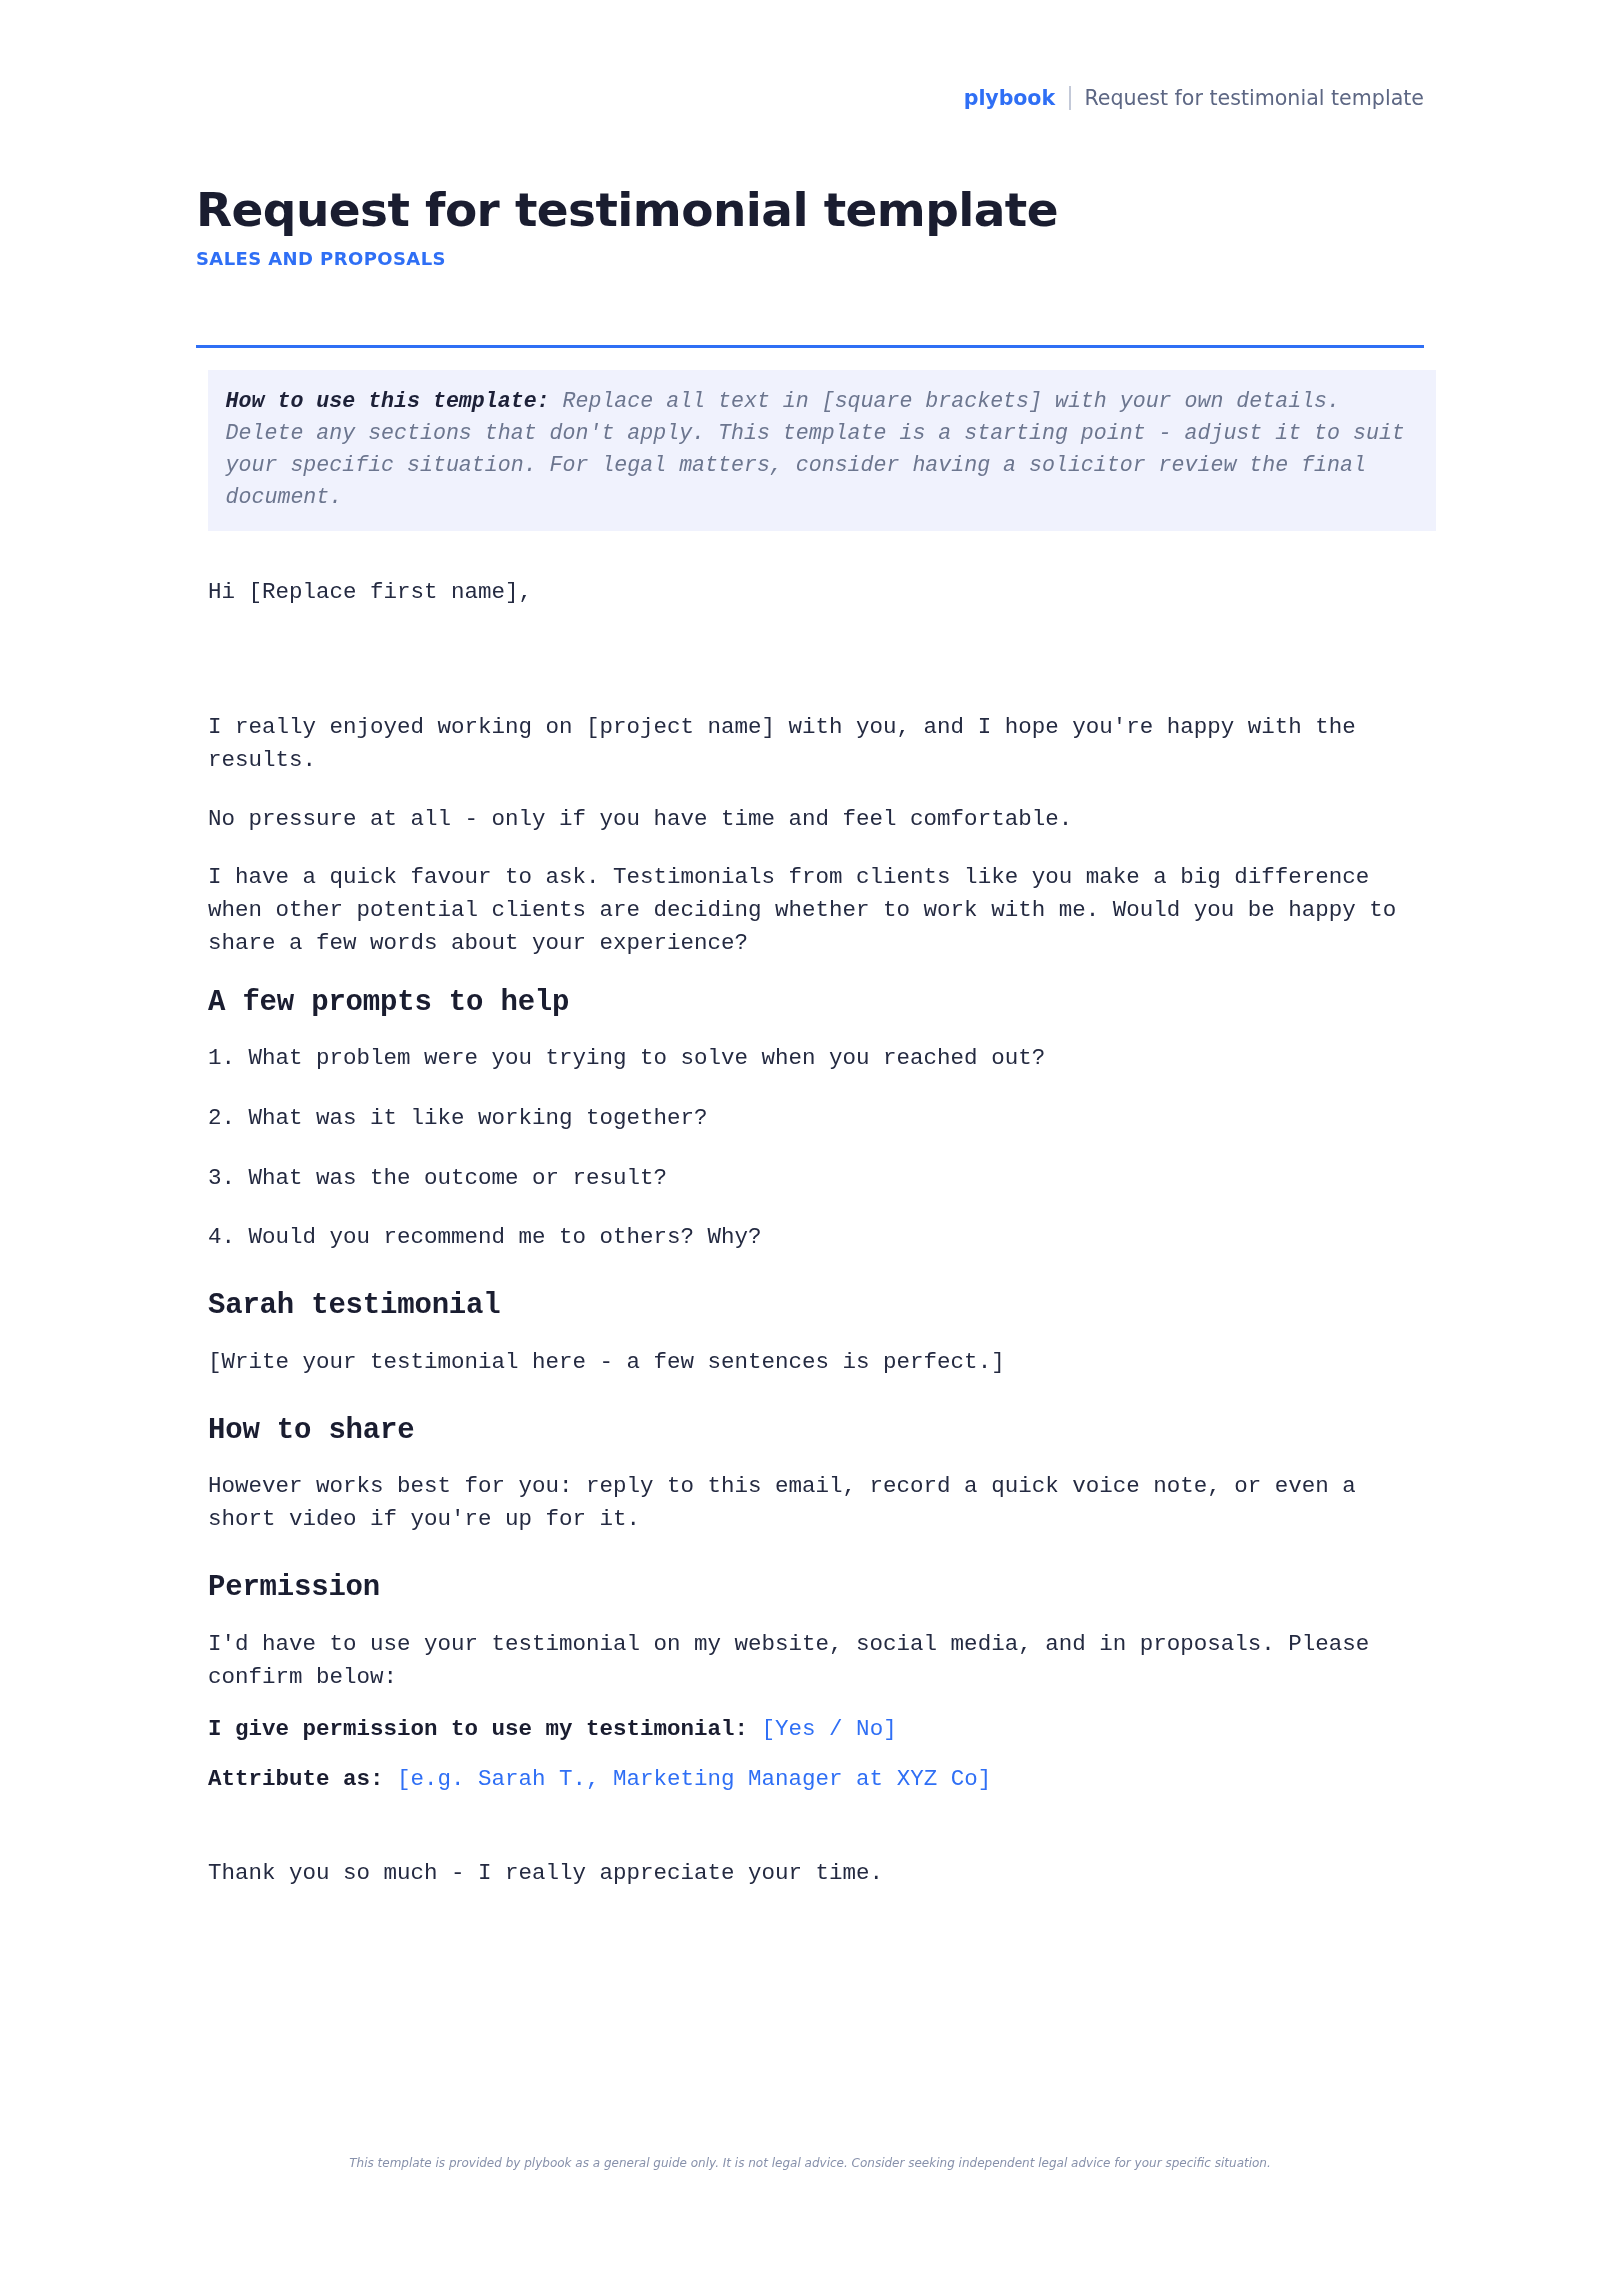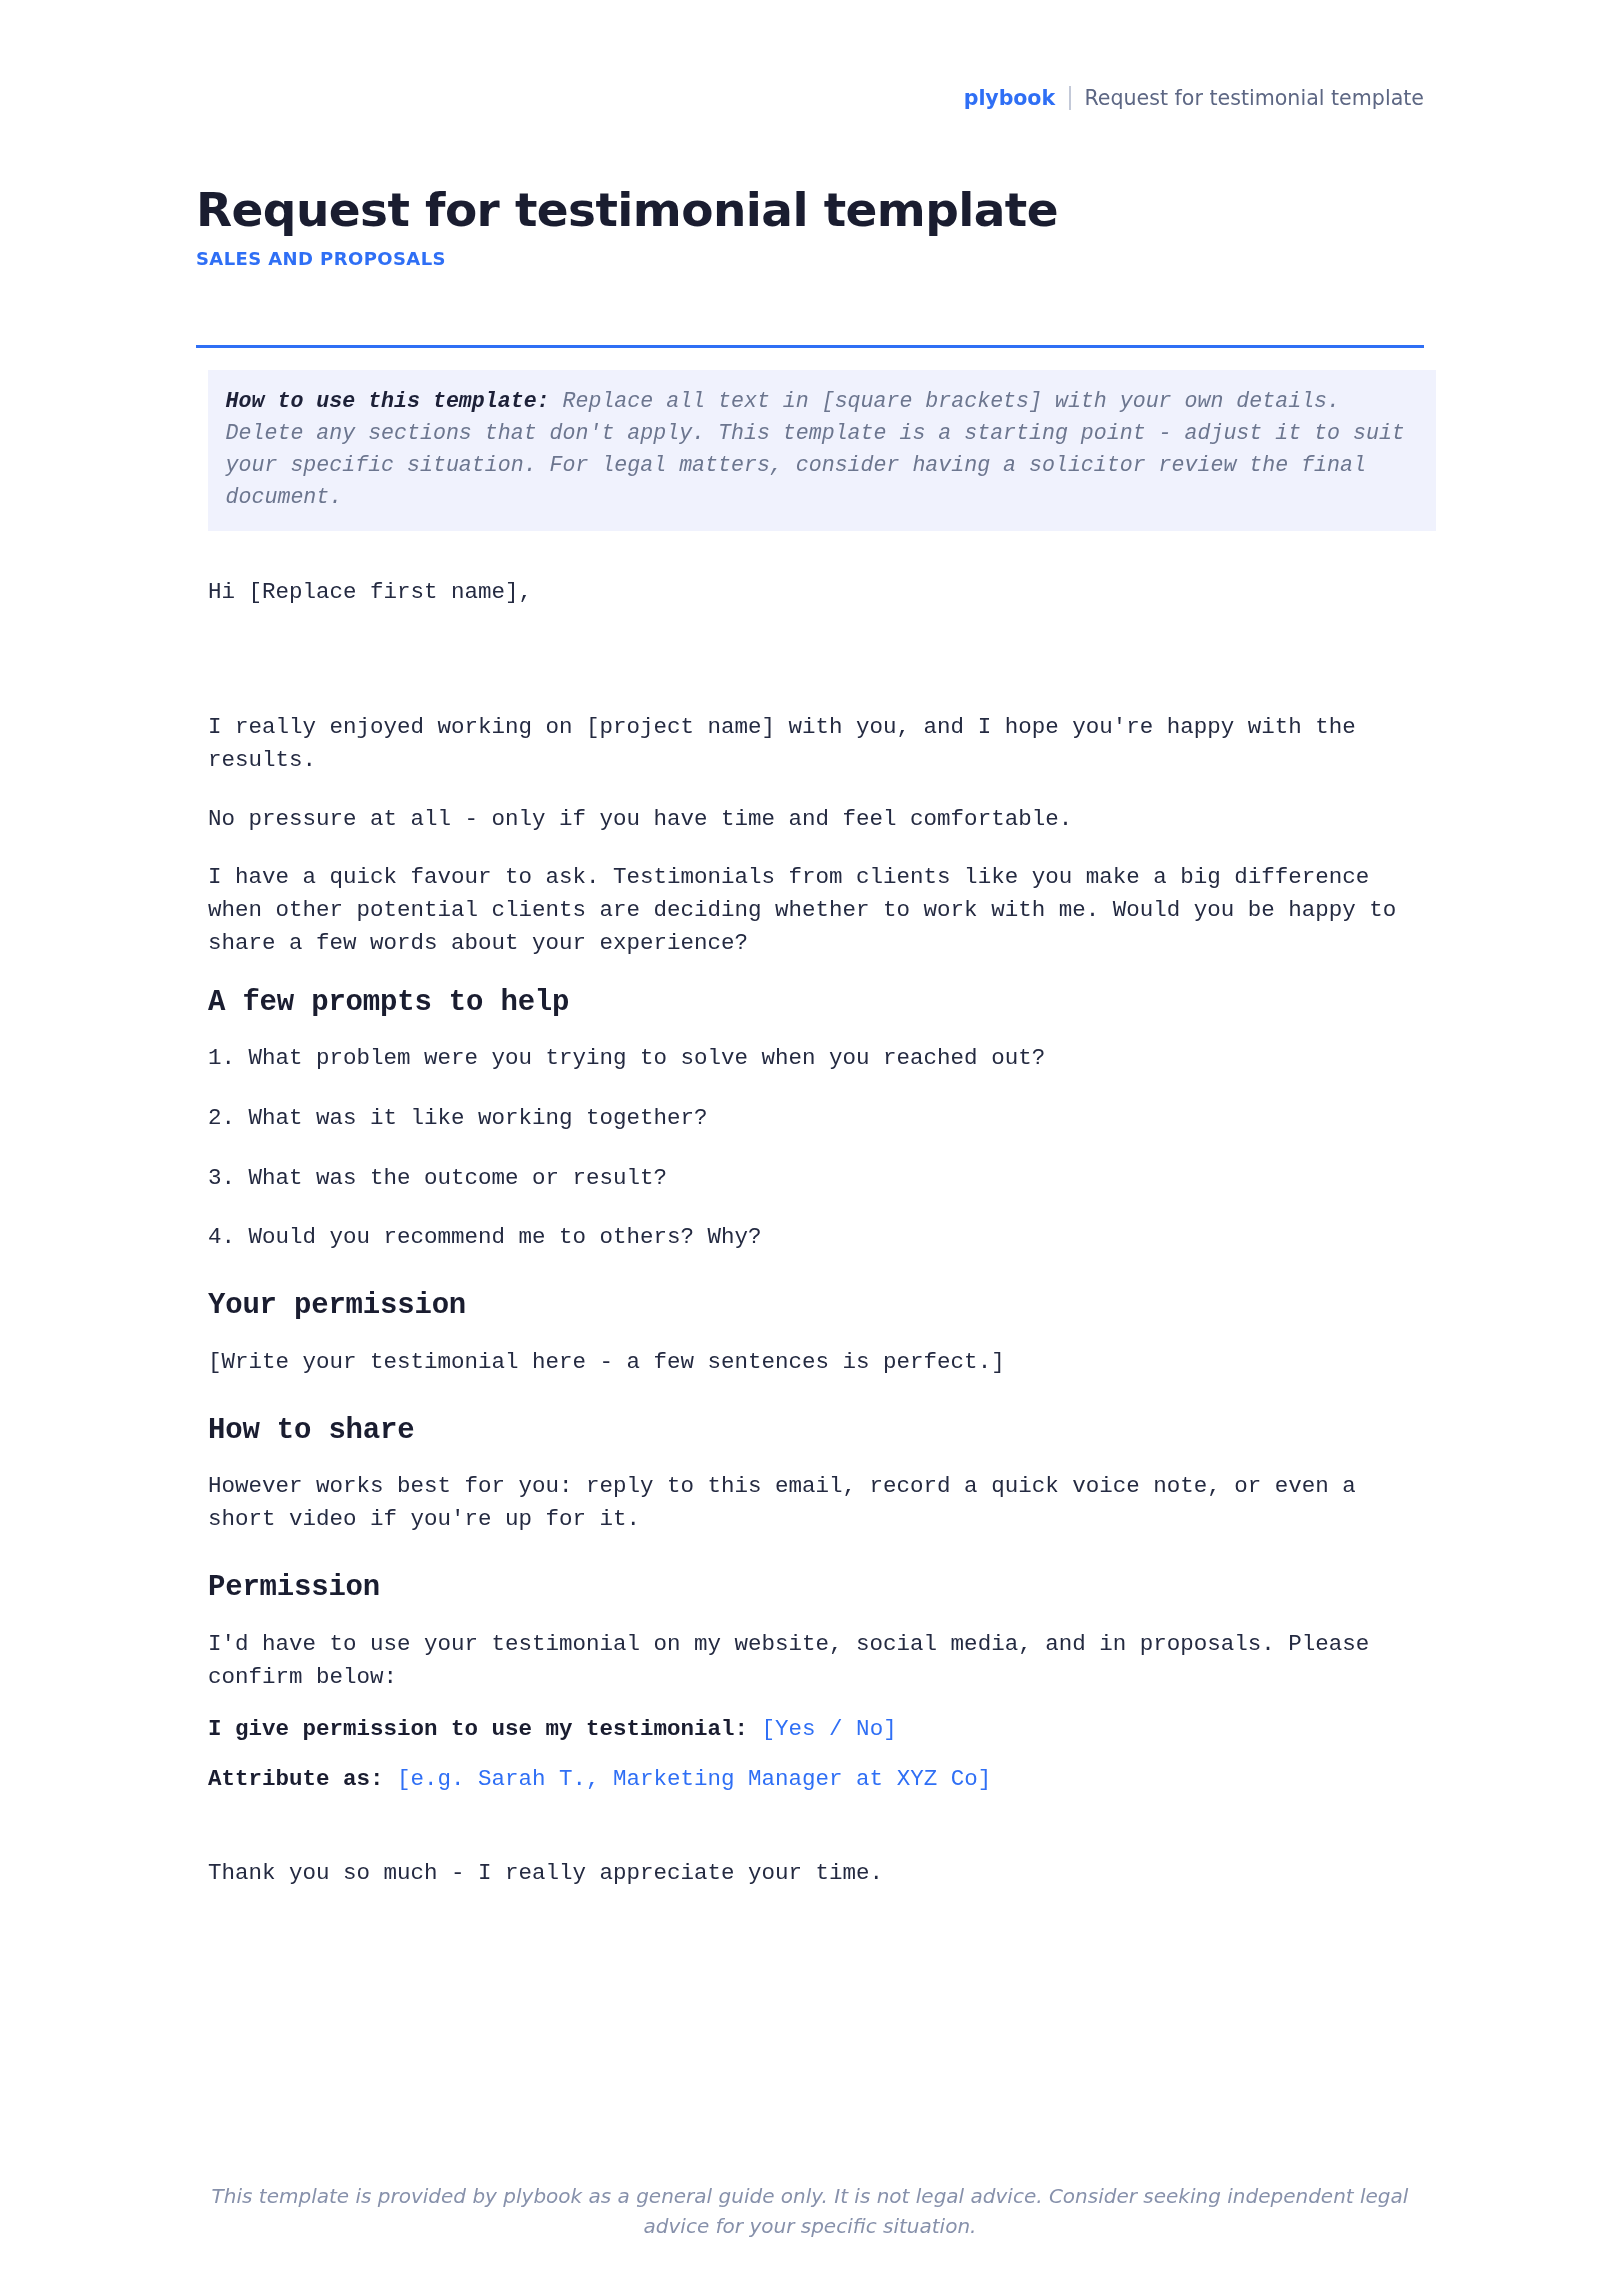--- a/index.html
+++ b/index.html
@@ -166,25 +166,24 @@
     color: #242a41;
   }
 
   
   .doc-footer {
     position: absolute;
     top: 2154px;
     left: 196px;
     width: 1228px;
     text-align: center;
-    font-size: 20px;
+    font-size: 12px;
     line-height: 1.5;
     font-style: italic;
     color: #8791ab;
-    margin-top: 27px;
   }
 </style>
 </head>
 <body>
 
 <div class="page">
 
   <div class="doc-header">
     <span class="brand">plybook</span>
     <span class="header-sep"></span>
@@ -209,21 +208,21 @@
     <p class="body-text">I really enjoyed working on [project name] with you, and I hope you're happy with the results.</p>
     <p class="body-text">No pressure at all - only if you have time and feel comfortable.</p>
     <p class="body-text">I have a quick favour to ask. Testimonials from clients like you make a big difference when other potential clients are deciding whether to work with me. Would you be happy to share a few words about your experience?</p>
 
     <h2 class="section-heading first">A few prompts to help</h2>
     <p class="numbered">1. What problem were you trying to solve when you reached out?</p>
     <p class="numbered">2. What was it like working together?</p>
     <p class="numbered">3. What was the outcome or result?</p>
     <p class="numbered">4. Would you recommend me to others? Why?</p>
 
-    <h2 class="section-heading">Your permission</h2>
+    <h2 class="section-heading">Sarah testimonial</h2>
     <p class="body-text">[Write your testimonial here - a few sentences is perfect.]</p>
 
     <h2 class="section-heading">How to share</h2>
     <p class="body-text">However works best for you: reply to this email, record a quick voice note, or even a short video if you're up for it.</p>
 
     <h2 class="section-heading">Permission</h2>
     <p class="body-text tight">I'd have to use your testimonial on my website, social media, and in proposals. Please confirm below:</p>
 
     <p class="field-line">
       <span class="field-label">I give permission to use my testimonial:</span>

